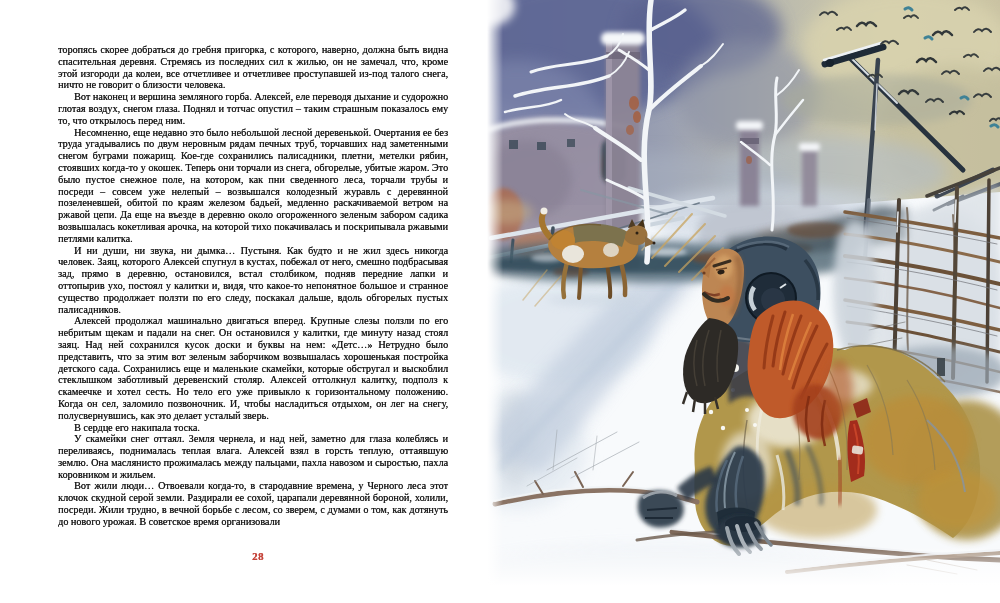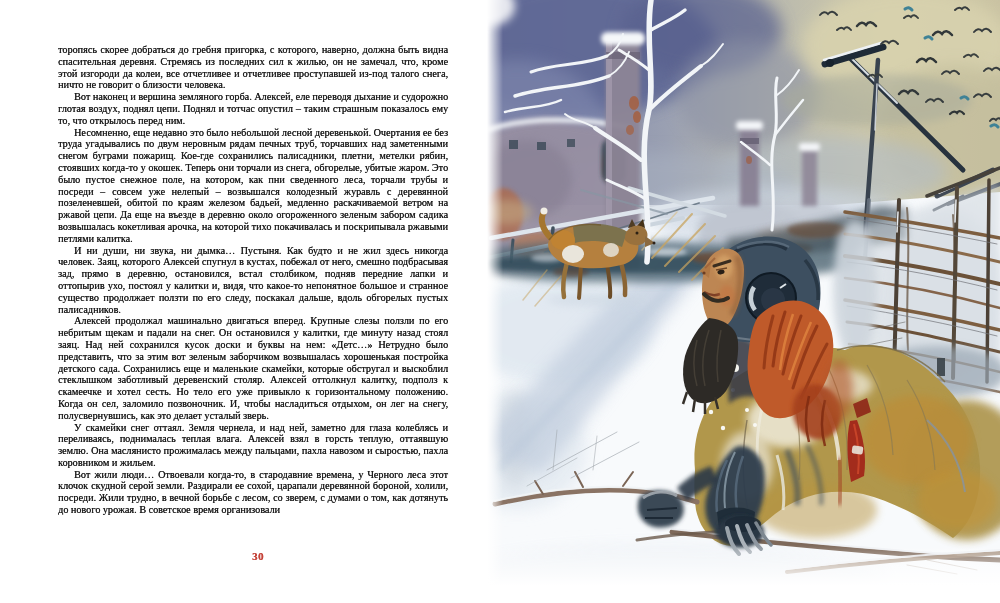--- a/index.html
+++ b/index.html
@@ -18,28 +18,29 @@
   .right-page svg{display:block;}
 </style>
 </head>
 <body>
 
 <div class="spread">
 
   <div class="left-page">
     <div class="text-block">
       <p class="cont">торопясь скорее добраться до гребня пригорка, с которого, наверно, должна быть видна спасительная деревня. Стремясь из последних сил к жилью, он не замечал, что, кроме этой изгороди да колеи, все отчетливее и отчетливее проступавшей из-под талого снега, ничто не говорит о близости человека.</p>
-      <p>Вот наконец и вершина земляного горба. Алексей, еле переводя дыхание и судорожно глотая воздух, поднял цепи. Поднял и тотчас опустил – таким страшным показалось ему то, что открылось перед ним.</p>
+      <p>Вот наконец и вершина земляного горба. Алексей, еле переводя дыхание и судорожно глотая воздух, снегом глаза. Поднял и тотчас опустил – таким страшным показалось ему то, что открылось перед ним.</p>
       <p>Несомненно, еще недавно это было небольшой лесной деревенькой. Очертания ее без труда угадывались по двум неровным рядам печных труб, торчавших над заметенными снегом буграми пожарищ. Кое-где сохранились палисадники, плетни, метелки рябин, стоявших когда-то у окошек. Теперь они торчали из снега, обгорелые, убитые жаром. Это было пустое снежное поле, на котором, как пни сведенного леса, торчали трубы и посреди – совсем уже нелепый – возвышался колодезный журавль с деревянной позеленевшей, обитой по краям железом бадьей, медленно раскачиваемой ветром на ржавой цепи. Да еще на въезде в деревню около огороженного зеленым забором садика возвышалась кокетливая арочка, на которой тихо покачивалась и поскрипывала ржавыми петлями калитка.</p>
       <p>И ни души, ни звука, ни дымка… Пустыня. Как будто и не жил здесь никогда человек. Заяц, которого Алексей спугнул в кустах, побежал от него, смешно подбрасывая зад, прямо в деревню, остановился, встал столбиком, подняв передние лапки и оттопырив ухо, постоял у калитки и, видя, что какое-то непонятное большое и странное существо продолжает ползти по его следу, поскакал дальше, вдоль обгорелых пустых палисадников.</p>
       <p>Алексей продолжал машинально двигаться вперед. Крупные слезы ползли по его небритым щекам и падали на снег. Он остановился у калитки, где минуту назад стоял заяц. Над ней сохранился кусок доски и буквы на нем: «Детс…» Нетрудно было представить, что за этим вот зеленым заборчиком возвышалась хорошенькая постройка детского сада. Сохранились еще и маленькие скамейки, которые обстругал и выскоблил стеклышком заботливый деревенский столяр. Алексей оттолкнул калитку, подполз к скамеечке и хотел сесть. Но тело его уже привыкло к горизонтальному положению. Когда он сел, заломило позвоночник. И, чтобы насладиться отдыхом, он лег на снегу, полусвернувшись, как это делает усталый зверь.</p>
+      <p>В сердце его накипала тоска.</p>
       <p>У скамейки снег оттаял. Земля чернела, и над ней, заметно для глаза колеблясь и переливаясь, поднималась теплая влага. Алексей взял в горсть теплую, оттаявшую землю. Она маслянисто прожималась между пальцами, пахла навозом и сыростью, пахла коровником и жильем.</p>
       <p>Вот жили люди… Отвоевали когда-то, в стародавние времена, у Черного леса этот клочок скудной серой земли. Раздирали ее сохой, царапали деревянной бороной, холили, посреди. Жили трудно, в вечной борьбе с лесом, со зверем, с думами о том, как дотянуть до нового урожая. В советское время организовали</p>
     </div>
-    <div class="page-number">30</div>
+    <div class="page-number">28</div>
   </div>
 
   <div class="right-page">
     <svg width="513" height="603" viewBox="0 0 513 603" role="img" aria-label="Акварельная иллюстрация: Алексей в летном шлеме с меховым воротником ползет по снегу мимо сожженной деревни; рядом собака, над пепелищем кружит стая ворон, торчат печные трубы, столб и плетень">
       <defs>
         <filter id="b8" x="-60%" y="-60%" width="220%" height="220%">
             <feGaussianBlur stdDeviation="8"></feGaussianBlur>
           </filter>
         <filter id="b4" x="-60%" y="-60%" width="220%" height="220%">
             <feGaussianBlur stdDeviation="4"></feGaussianBlur>

